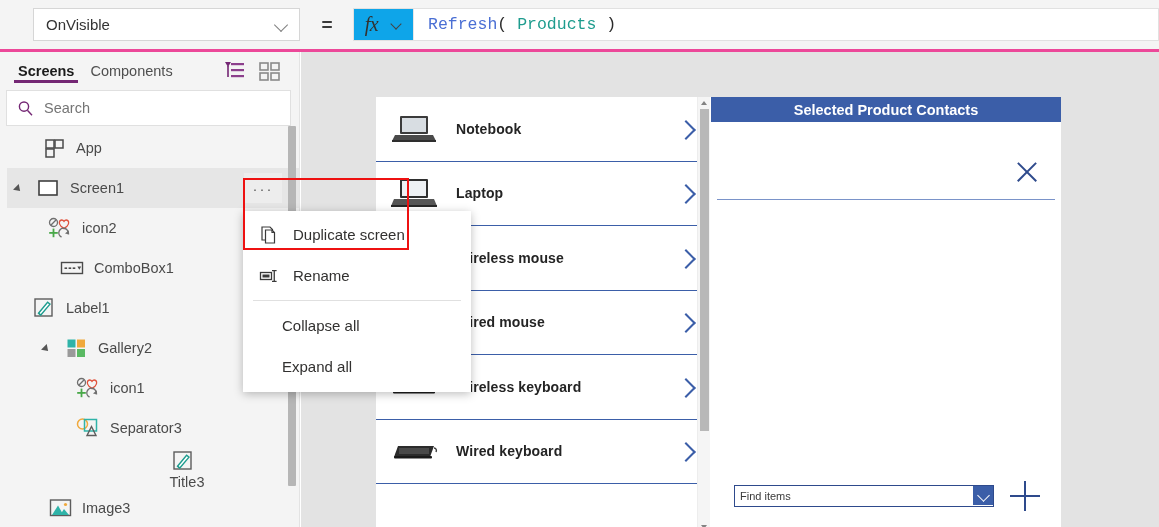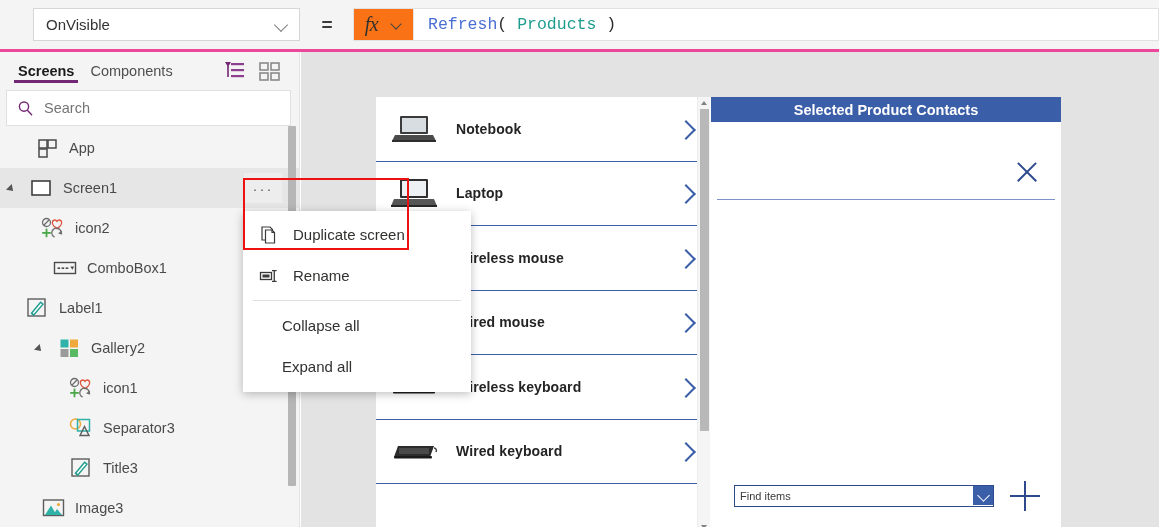--- a/index.html
+++ b/index.html
@@ -33,21 +33,21 @@
     width: 9px; height: 9px;
     border-right: 1.4px solid #555; border-bottom: 1.4px solid #555;
     transform: rotate(45deg);
   }
   .eq-sign {
     margin-left: 18px; font-size: 19px; color: #3a3a3a; font-weight: 600;
     width: 18px; text-align: center;
   }
   .fx-box {
     margin-left: 17px; width: 60px; height: 33px;
-    background: #f97316; border: 1px solid #e1e1e1; border-right: none;
+    background: #0ea5e9; border: 1px solid #e1e1e1; border-right: none;
     display: flex; align-items: center; justify-content: center; gap: 13px;
   }
   .fx-italic {
     font-family: "Liberation Serif", serif; font-style: italic;
     font-size: 20px; color: #33312f; letter-spacing: -.5px;
   }
   .fx-box .chev2 { width: 11px; height: 11px; position: relative; }
   .fx-box .chev2::before {
     content: ""; position: absolute; left: 1px; top: 1px;
     width: 7px; height: 7px;
@@ -90,21 +90,21 @@
   .search-row {
     height: 36px; margin: 0 8px 0 6px; background: #ffffff;
     border: 1px solid #e0e0e0;
     display: flex; align-items: center; padding-left: 10px; gap: 10px;
   }
   .search-row input {
     border: none; outline: none; font-size: 14.5px; color: #606060;
     font-family: "Liberation Sans", sans-serif; flex: 1; background: transparent;
   }
 
-  .tree { position: relative; margin-top: 2px; }
+  .tree { position: relative; margin-top: 2px; margin-left: 7px; }
   .tree-row {
     height: 40px; display: flex; align-items: center;
     font-size: 14.5px; color: #4a4a4a; position: relative;
     cursor: default;
   }
   .tree-row.selected { background: #e6e6e6; }
   .tw {
     width: 14px; height: 14px; position: relative; flex: 0 0 14px;
   }
   .tw.open::before {
@@ -415,21 +415,21 @@
         <span class="ti">
           <svg width="24" height="22" viewBox="0 0 24 22">
             <circle cx="6.5" cy="7" r="5" fill="none" stroke="#f0a93c" stroke-width="1.5"></circle>
             <rect x="8.5" y="2.5" width="12" height="11.5" fill="none" stroke="#2fb3a8" stroke-width="1.5"></rect>
             <polygon points="11,18.5 15.5,9.5 20,18.5" fill="none" stroke="#5c5c5c" stroke-width="1.4"></polygon>
           </svg>
         </span>
         <span class="tlabel">Separator3</span>
       </div>
 
-      <div class="tree-row" style="padding-left:68px;">
+      <div class="tree-row" style="padding-left:68px;flex-direction:column;">
         <span class="ti">
           <svg width="22" height="22" viewBox="0 0 22 22">
             <rect x="2" y="2" width="17" height="17" fill="none" stroke="#5c5c5c" stroke-width="1.4"></rect>
             <path d="M5.5 16.2 L14.6 5.2 L17 7.2 L7.8 18 Z" fill="#ffffff" stroke="#1e9c8e" stroke-width="1.4"></path>
             <line x1="5.5" y1="16.2" x2="7.8" y2="18" stroke="#1e9c8e" stroke-width="1.3"></line>
           </svg>
         </span>
         <span class="tlabel">Title3</span>
       </div>
 

